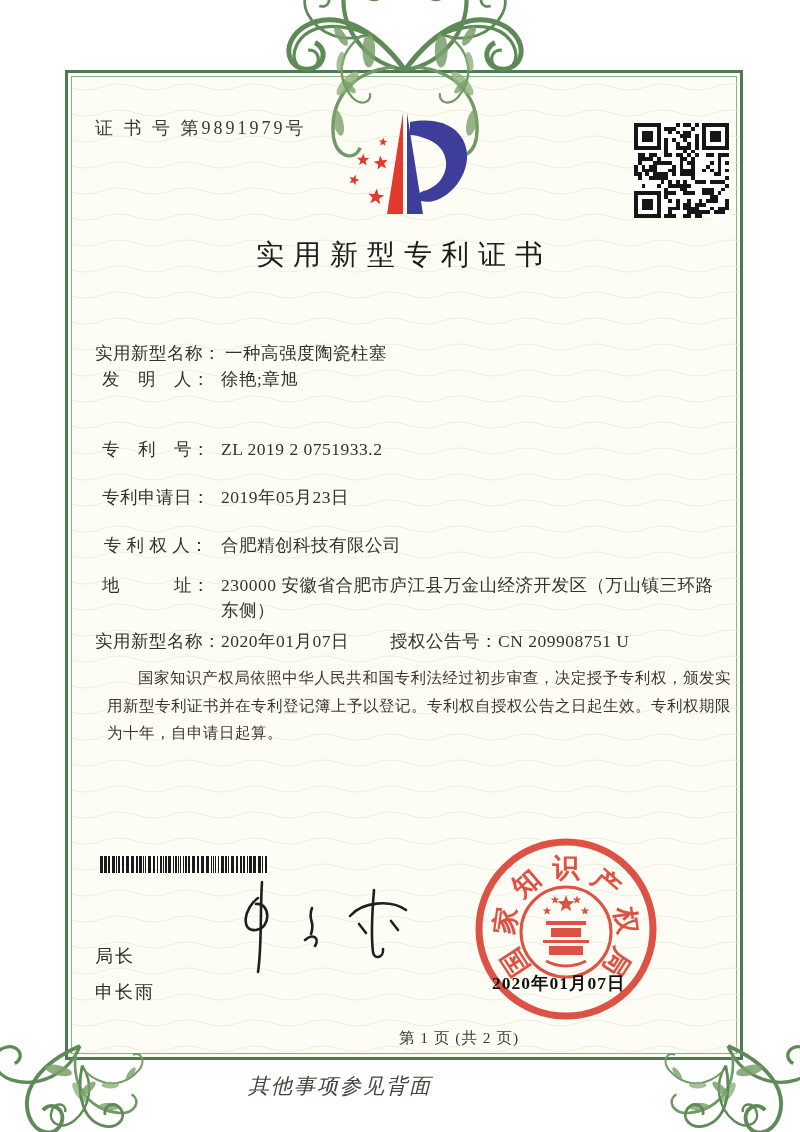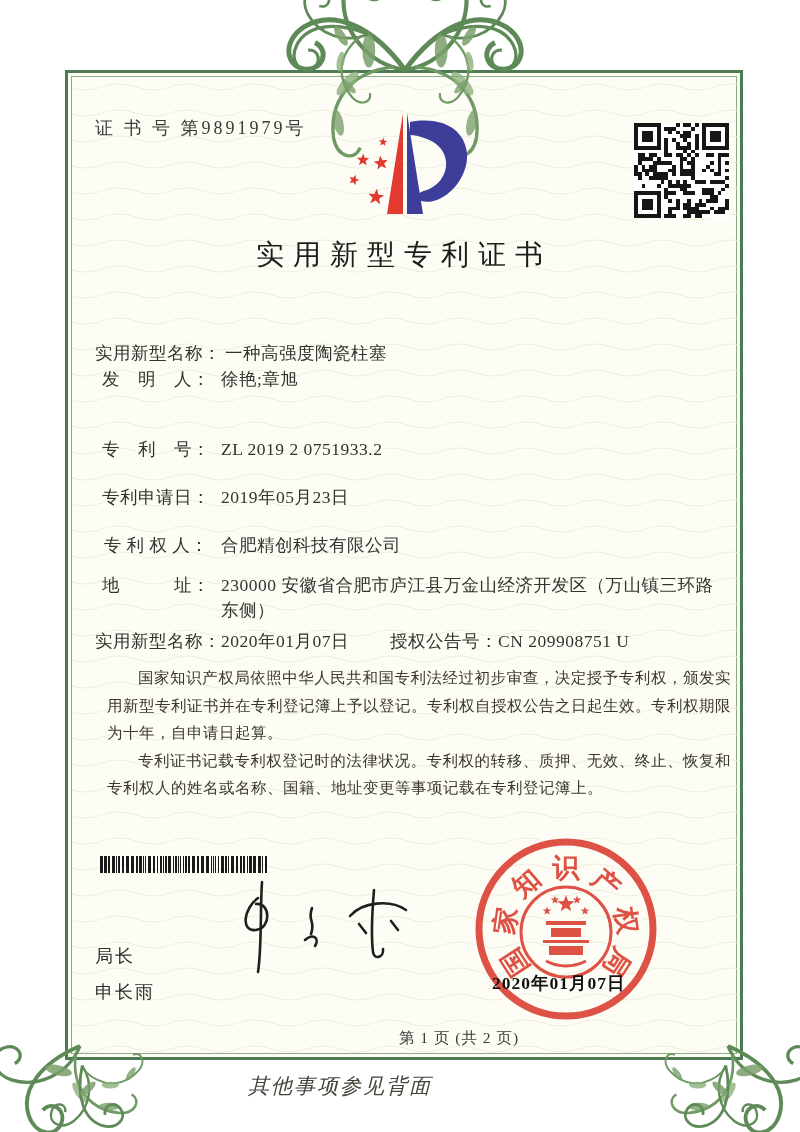--- a/index.html
+++ b/index.html
@@ -364,21 +364,20 @@
 </div>
 <div class="abs row" style="top:629px">
   <span>实用新型名称：</span><span>2020年01月07日</span>
   <span class="grant2">
     <span>授权公告号：</span><span>CN 209908751 U</span>
   </span>
 </div>
 
 <div class="abs bodytext">
   <p>国家知识产权局依照中华人民共和国专利法经过初步审查，决定授予专利权，颁发实用新型专利证书并在专利登记簿上予以登记。专利权自授权公告之日起生效。专利权期限为十年，自申请日起算。</p>
-  <p>专利证书记载专利权登记时的法律状况。专利权的转移、质押、无效、终止、恢复和专利权人的姓名或名称、国籍、地址变更等事项记载在专利登记簿上。</p>
 </div>
 
 <svg class="abs" style="left:100px;top:856px;" width="172" height="17" viewBox="0 0 172 17" preserveAspectRatio="none" id="barcode" shape-rendering="crispEdges">
     <rect x="0" y="0" width="3" height="17" fill="#1a1a1a"></rect>
     <rect x="4" y="0" width="3" height="17" fill="#1a1a1a"></rect>
     <rect x="8" y="0" width="2" height="17" fill="#1a1a1a"></rect>
     <rect x="12" y="0" width="3" height="17" fill="#1a1a1a"></rect>
     <rect x="16" y="0" width="1" height="17" fill="#1a1a1a"></rect>
     <rect x="18" y="0" width="2" height="17" fill="#1a1a1a"></rect>
     <rect x="22" y="0" width="2" height="17" fill="#1a1a1a"></rect>

